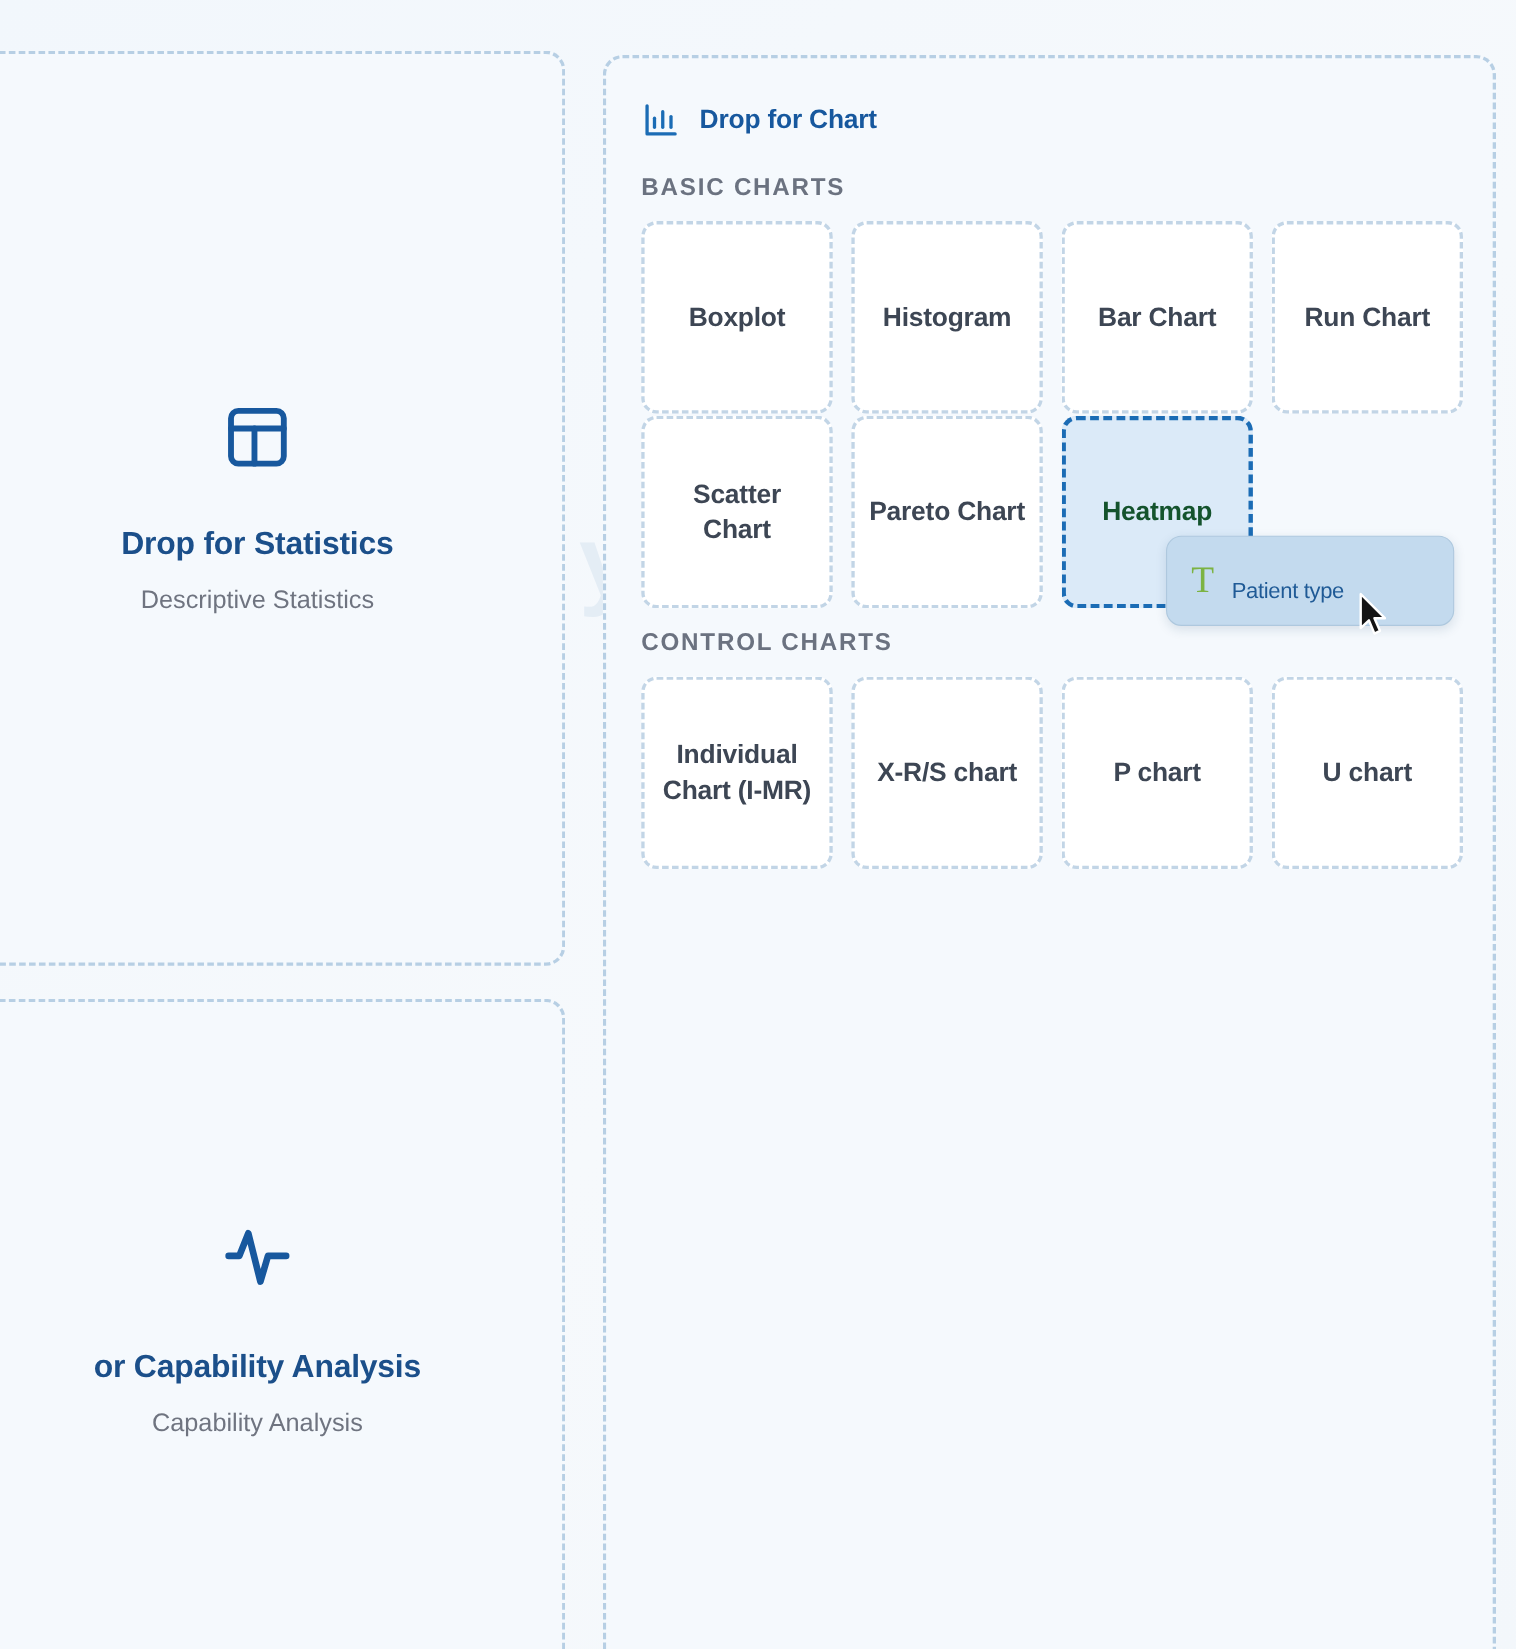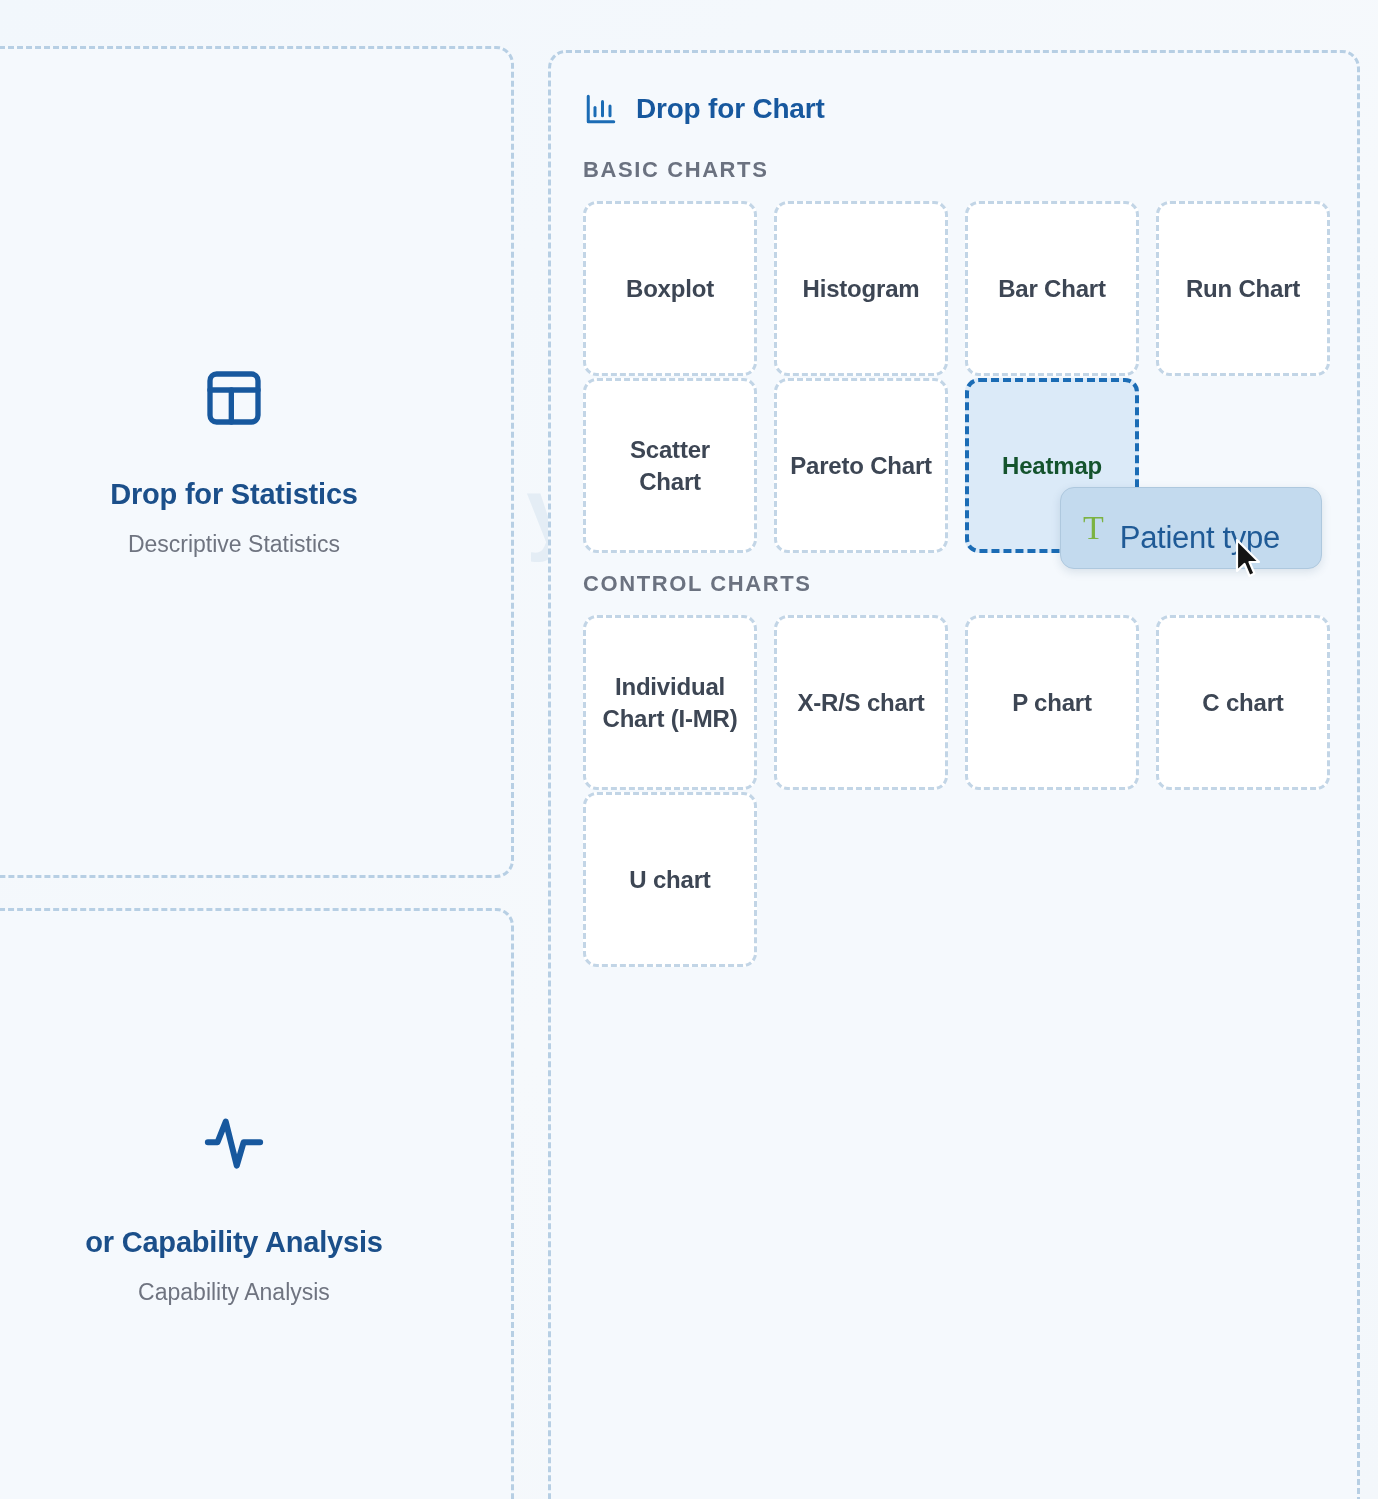--- a/index.html
+++ b/index.html
@@ -95,21 +95,21 @@
     padding: 34px 26px 0 26px;
   }
 
   .chart-header {
     display: flex;
     align-items: center;
     gap: 17px;
     margin: 4px 0 30px 6px;
   }
   .chart-header .hdr-title {
-    font-size: 28px;
+    font-size: 24px;
     font-weight: 700;
     color: #17589e;
     letter-spacing: -0.2px;
     text-align: right;
   }
   .hdr-icon { color: #1b6cb5; display:flex; }
 
   .section-label {
     font-size: 22px;
     font-weight: 700;
@@ -168,21 +168,21 @@
     z-index: 30;
   }
   .drag-chip .chip-t {
     font-size: 34px;
     color: #7cb342;
     font-weight: 400;
     font-family: "Liberation Serif", serif;
     line-height: 1;
   }
   .drag-chip .chip-label {
-    font-size: 31px;
+    font-size: 20px;
     color: #1f5a96;
     font-weight: 400;
     letter-spacing: -0.3px;
     margin-top: 20px;
   }
 
   
   .cursor {
     position: absolute;
     left: 1234px;
@@ -245,21 +245,20 @@
     <div class="tile">Scatter Chart</div>
     <div class="tile">Pareto Chart</div>
     <div class="tile active">Heatmap</div>
   </div>
 
   <div class="section-label second">CONTROL CHARTS</div>
   <div class="tile-grid">
     <div class="tile">Individual Chart (I-MR)</div>
     <div class="tile">X-R/S chart</div>
     <div class="tile">P chart</div>
-    <div class="tile">C chart</div>
     <div class="tile">U chart</div>
   </div>
 
 </div>
 
 <div class="drag-chip">
   <span class="chip-t">T</span>
   <span class="chip-label">Patient type</span>
 </div>
 

